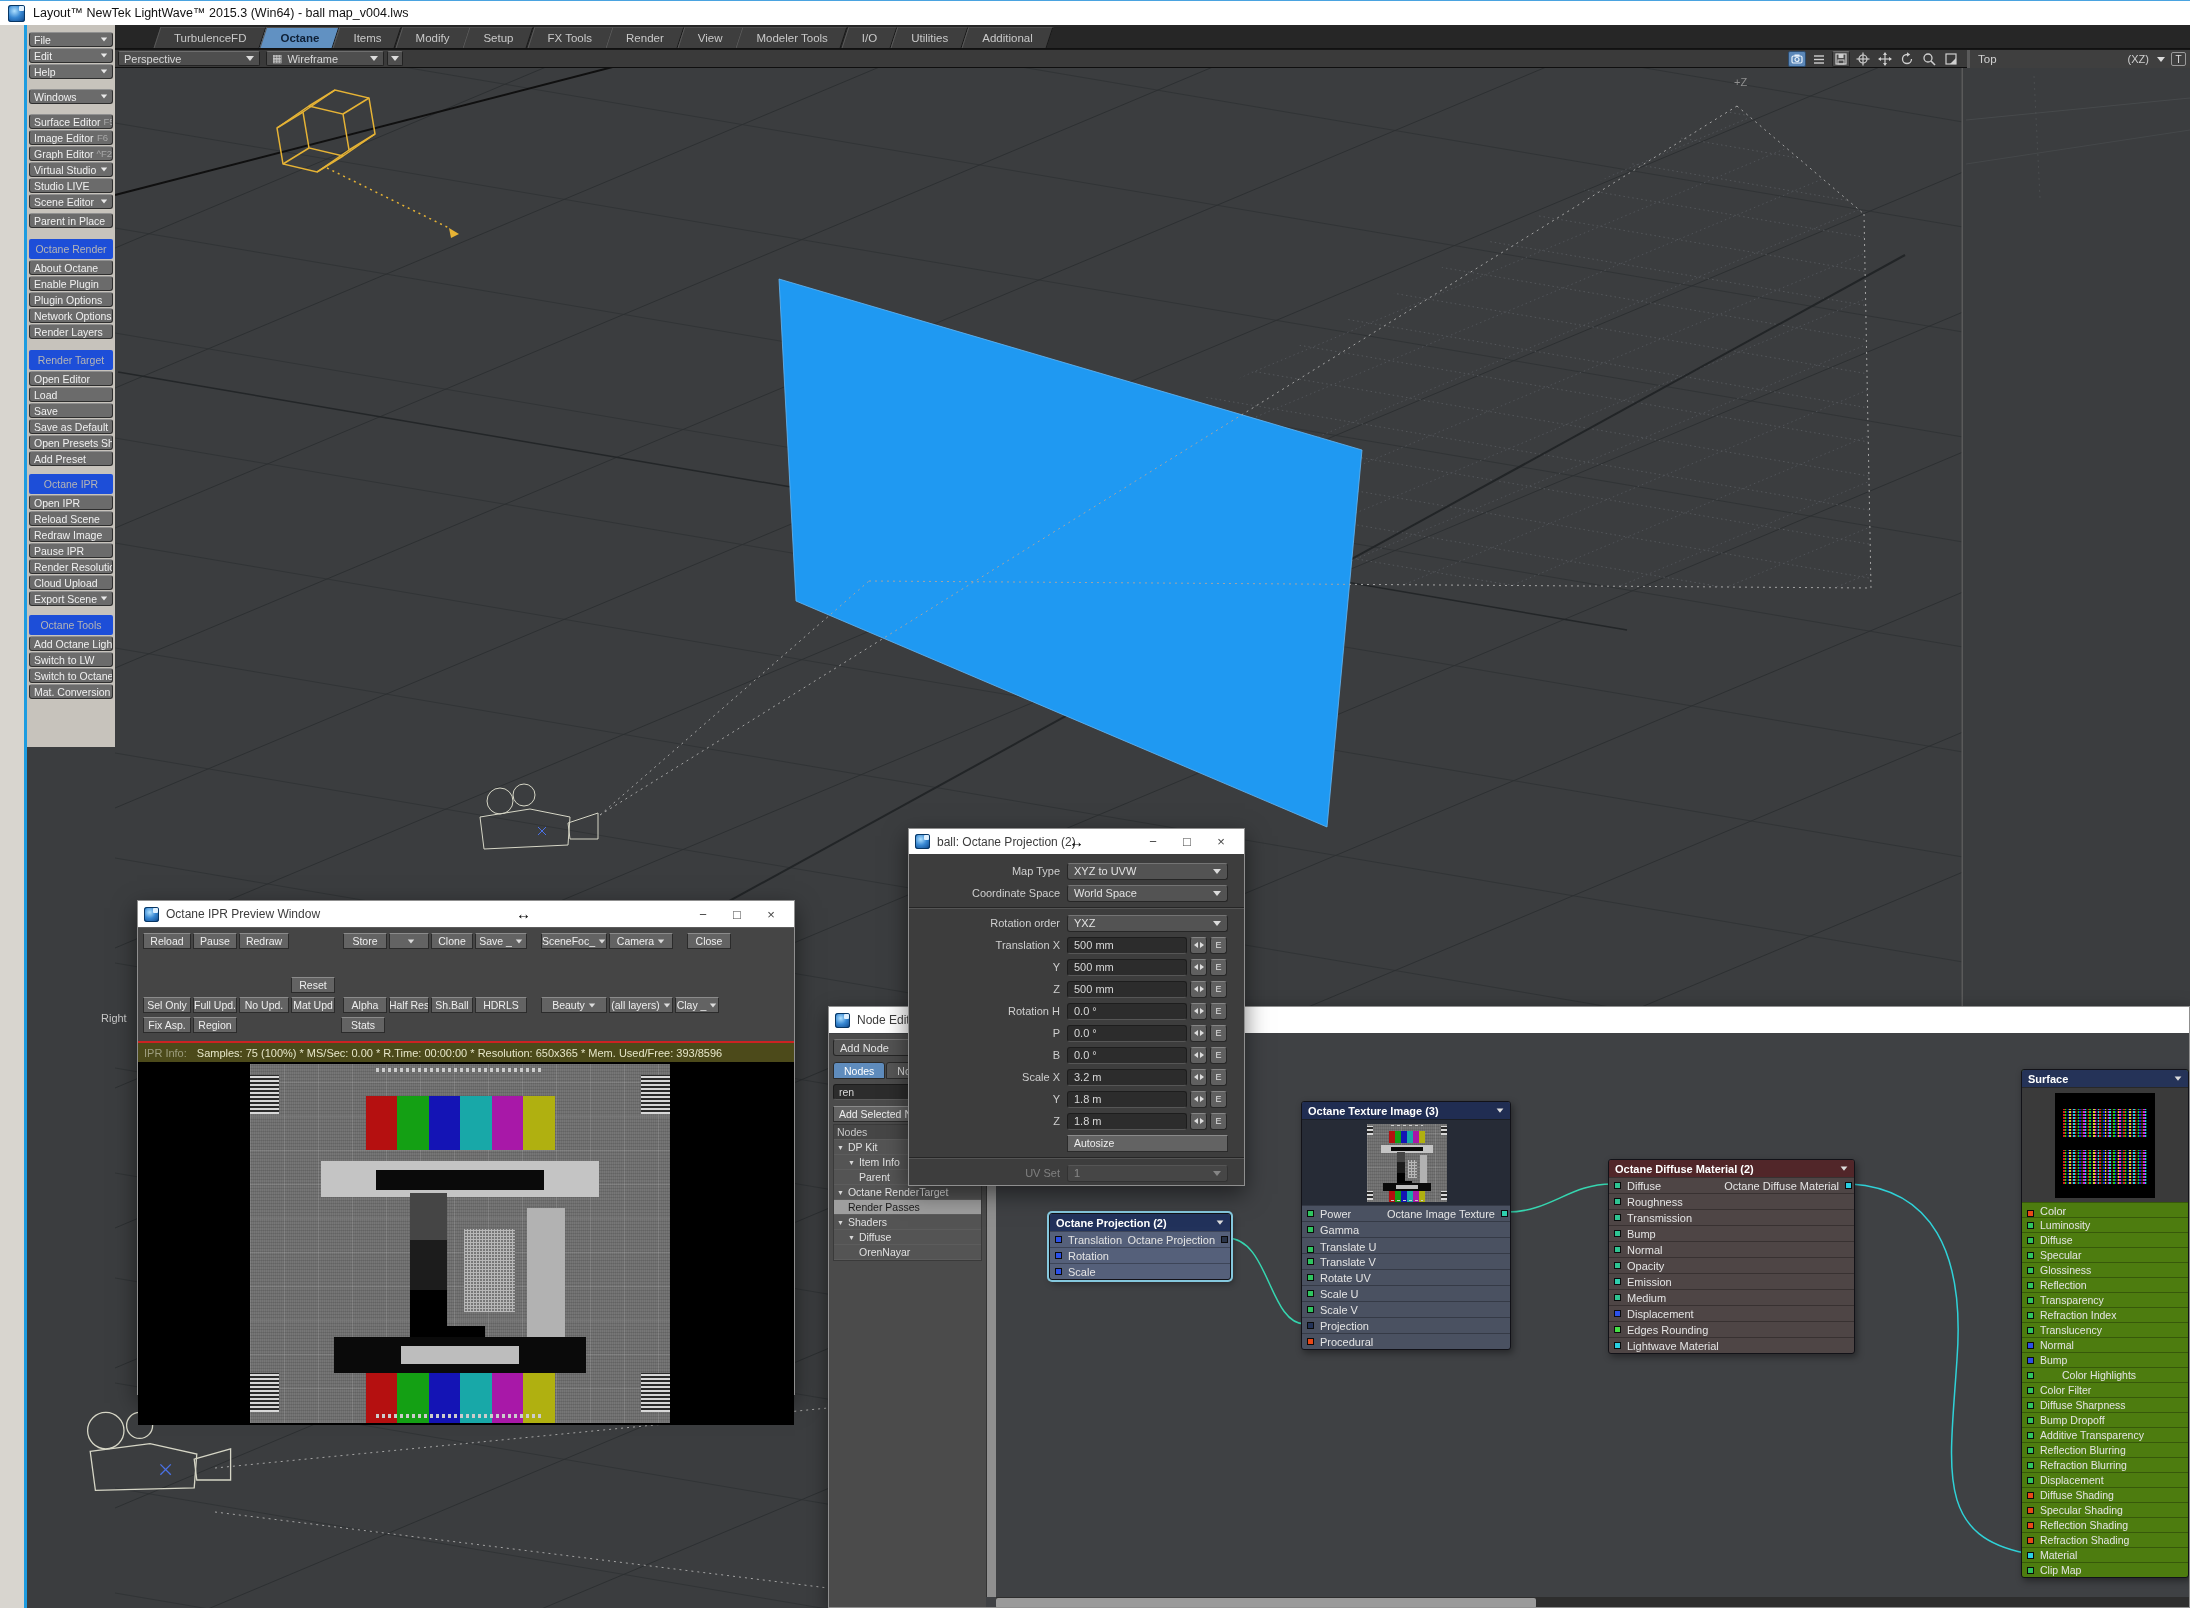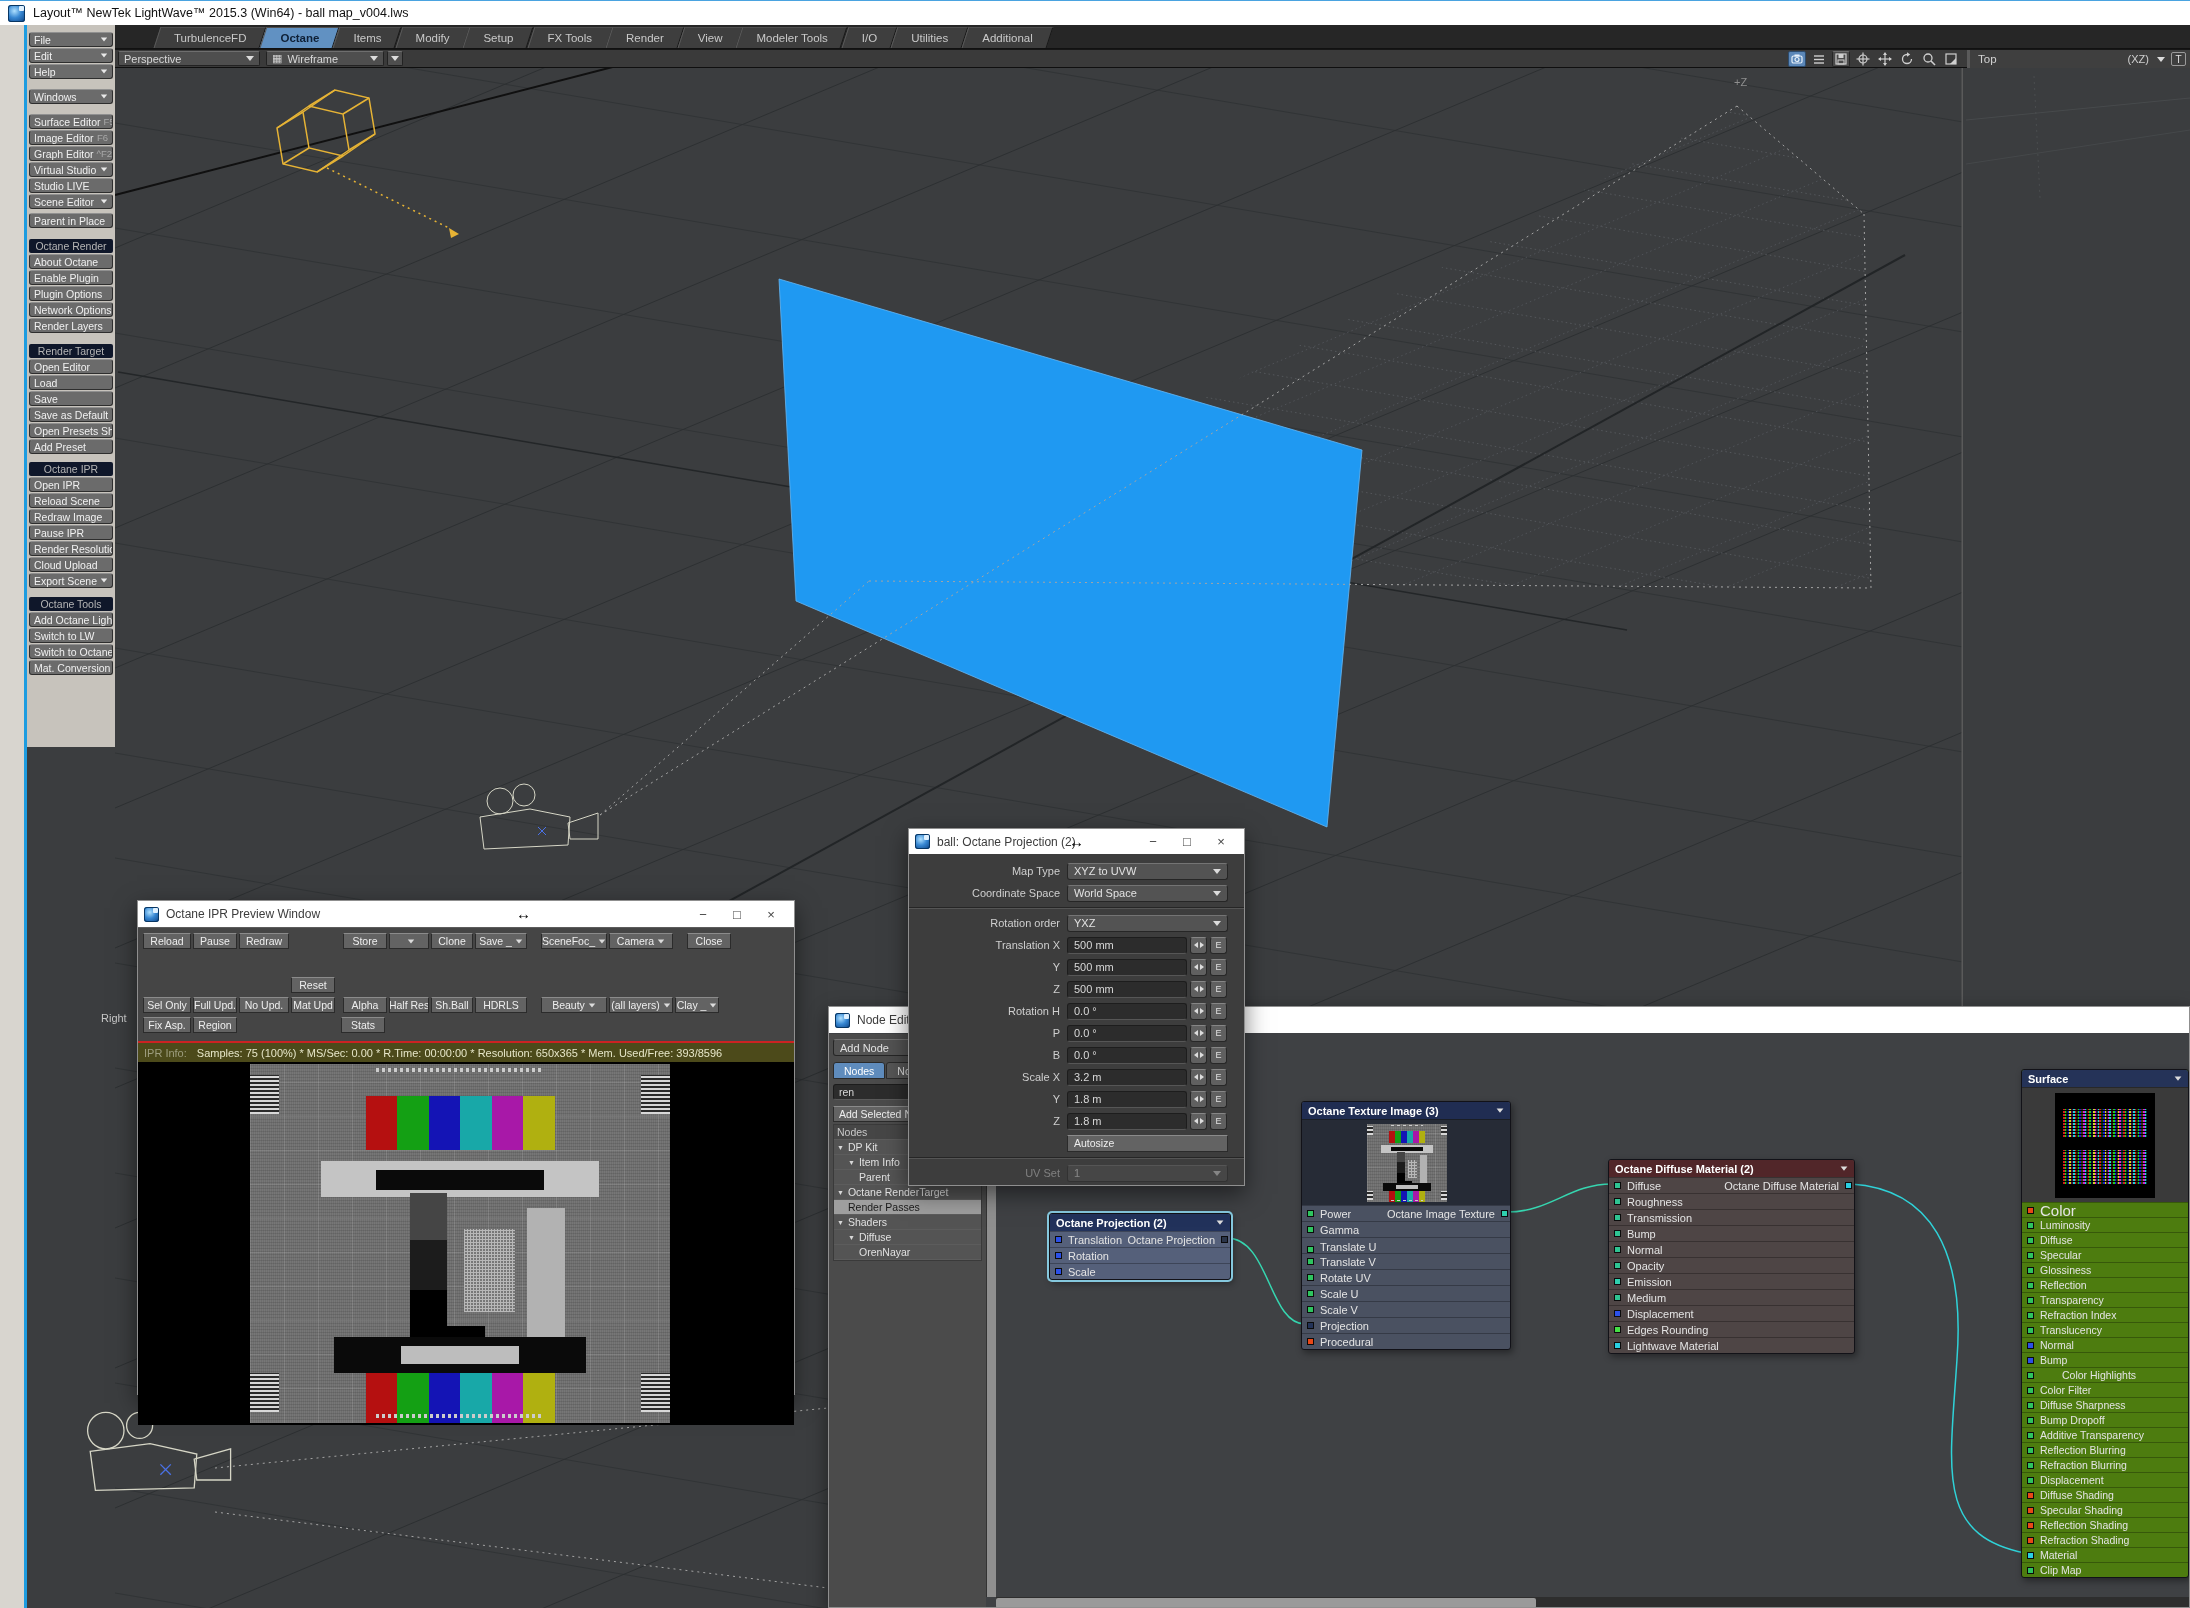--- a/index.html
+++ b/index.html
@@ -43,21 +43,21 @@
   #rvhead .axes{color:#cfcfcf;font-size:11px;margin-right:2px;}
   .tbox{width:15px;height:14px;border:1px solid #9a9a9a;color:#e0e0e0;font-size:10px;display:flex;align-items:center;justify-content:center;border-radius:2px;margin-left:6px;}
   
   #leftstrip{position:absolute;left:0;top:25px;width:24px;height:1583px;background:#d8d5cf;z-index:5;}
   #accent{position:absolute;left:24px;top:25px;width:3px;height:1583px;background:#1d9ce0;z-index:5;}
   #sidebar{position:absolute;left:27px;top:25px;width:88px;height:722px;background:#c7c3bc;z-index:6;padding:7px 2px 0 2px;}
   .sbtn{height:15px;margin-bottom:1px;background:#6b6b6b;border:1px solid #2e2e2e;border-top-color:#909090;border-radius:3px;
         color:#f0f0f0;font-size:10.5px;display:flex;align-items:center;padding:0 4px;white-space:nowrap;overflow:hidden;}
   .sbtn .sc{margin-left:auto;color:#a8a8a8;font-size:9.5px;padding-left:3px;}
   .sbtn .arr{border-top-color:#e8e8e8;margin-left:auto;transform:scale(.8);}
-  .shead{height:14px;margin:1px 0 1px 0;background:#0f172a;border-radius:2px;color:#b5b5b5;font-size:10.5px;
+  .shead{height:20px;margin:1px 0 1px 0;background:#1d4ed8;border-radius:2px;color:#b5b5b5;font-size:10.5px;
          display:flex;align-items:center;justify-content:center;white-space:nowrap;overflow:hidden;}
   .sgap{height:9px;}
   
   #vp{position:absolute;left:27px;top:68px;z-index:1;}
   #rightpane{position:absolute;left:1966px;top:68px;width:224px;height:940px;background:#3b3d3f;z-index:2;}
   .vptext{position:absolute;color:#8f8f8f;font-size:11px;z-index:2;}
   
   .win{position:absolute;border:1px solid #8f8f8f;box-shadow:0 8px 22px rgba(0,0,0,.5);background:#414141;}
   .wtitle{height:26px;background:#ffffff;display:flex;align-items:center;padding:0 6px;position:relative;}
   .wtitle .t{font-size:12px;color:#3c3c3c;margin-left:7px;white-space:nowrap;}
@@ -777,21 +777,21 @@
           <div class="nhdr" style="background: rgb(37, 51, 88);">
             <span>Surface</span>
             <span class="arr"></span>
           </div>
           <div class="nthumb" style="height: 115px; background: rgb(58, 58, 58);">
             <div class="speckle" style="width: 100px; height: 105px;">
               <div class="band" style="top: 16%; height: 26%;"></div>
               <div class="band" style="top: 55%; height: 32%;"></div>
             </div>
           </div>
-          <div class="nrow" style="height: 15px; font-size: 15px;">
+          <div class="nrow" style="height: 15px; font-size: 11px; align-items: flex-end;">
             <span class="pin" style="background: rgb(232, 72, 24);"></span>
             <span>Color</span>
           </div>
           <div class="nrow" style="height: 15px; font-size: 10.5px;">
             <span class="pin" style="background: rgb(46, 196, 95);"></span>
             <span>Luminosity</span>
           </div>
           <div class="nrow" style="height: 15px; font-size: 10.5px;">
             <span class="pin" style="background: rgb(46, 196, 95);"></span>
             <span>Diffuse</span>

